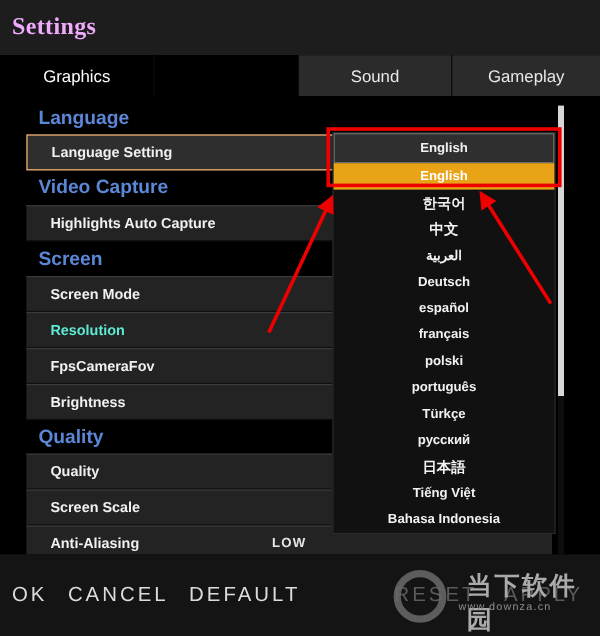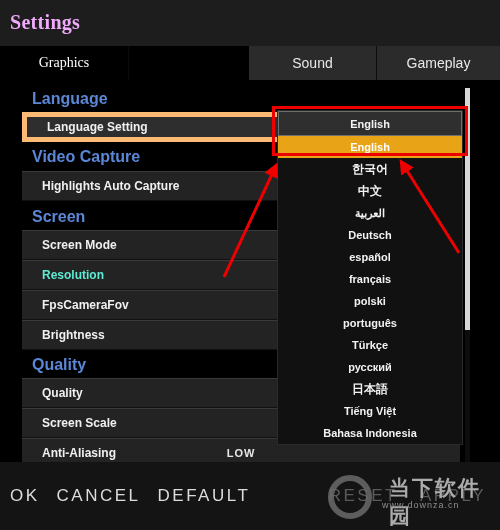--- a/index.html
+++ b/index.html
@@ -61,21 +61,21 @@
     font-size: 16px; font-weight: bold; color: #5b87d6;
   }
   .row {
     position: absolute; left: 22px; width: 438px; height: 30px;
     background: #232323;
     border-top: 1px solid #3a3a3a;
     border-bottom: 1px solid #101010;
     display: flex; align-items: center;
     cursor: pointer;
   }
-  .row.selected { background: #2e2e2e; border: 5px solid #fdba74; }
+  .row.selected { background: #2e2e2e; border: 1px solid #fdba74; }
   .row.disabled { cursor: default; }
   .row-label {
     margin-left: 20px;
     font-size: 12px; color: #f0f0f0; font-weight: bold;
   }
   .row.disabled .row-label { color: #5eead4; }
   .row-value {
     position: absolute; left: 50%; transform: translateX(-50%);
     font-size: 11px; font-weight: bold; color: #e6e6e6;
     letter-spacing: 1px;
@@ -200,21 +200,21 @@
 </head>
 <body>
 
 <div id="app">
 
   <div class="titlebar">
     <div class="title-text">Settings</div>
   </div>
 
   <div class="tabbar">
-    <div class="tab active" style="left:0px;width:129px;font-family:Liberation Serif, serif;">Graphics</div>
+    <div class="tab active" style="left:0px;width:129px;">Graphics</div>
     <div class="tab" style="left:249px;width:128px;">Sound</div>
     <div class="tab" style="left:377px;width:123px;border-right:none;">Gameplay</div>
   </div>
 
   <div class="panel">
 
     <div class="sec-head" style="top:6px;">
       <span>Language</span>
     </div>
     <div class="row selected" style="top:32px;">

